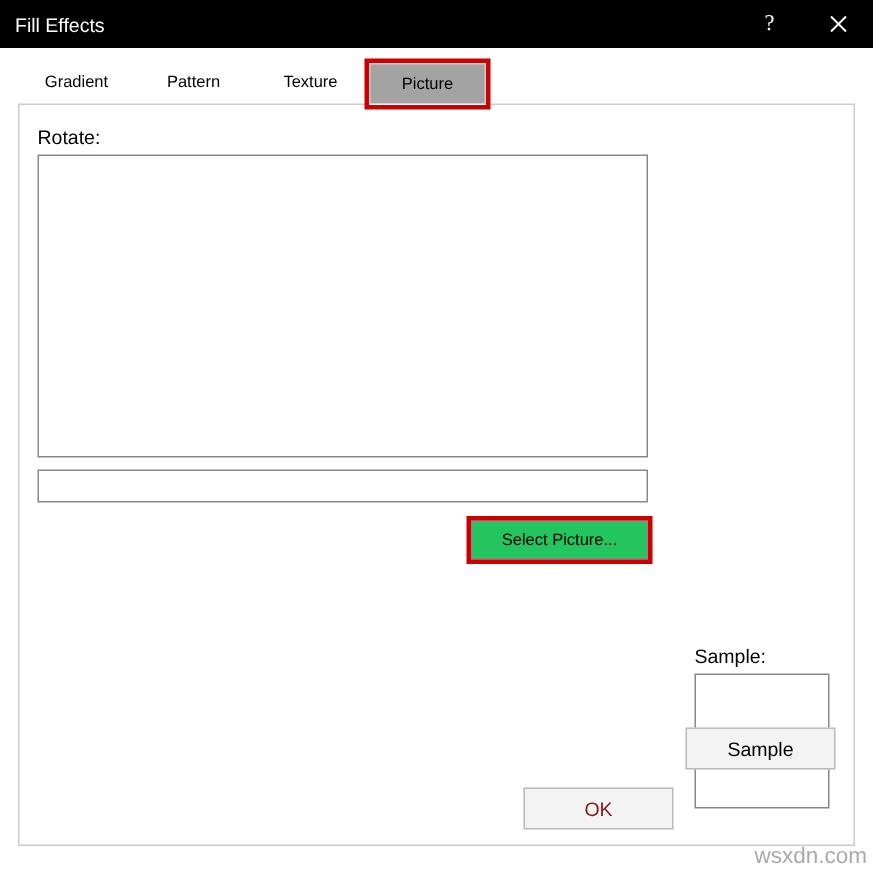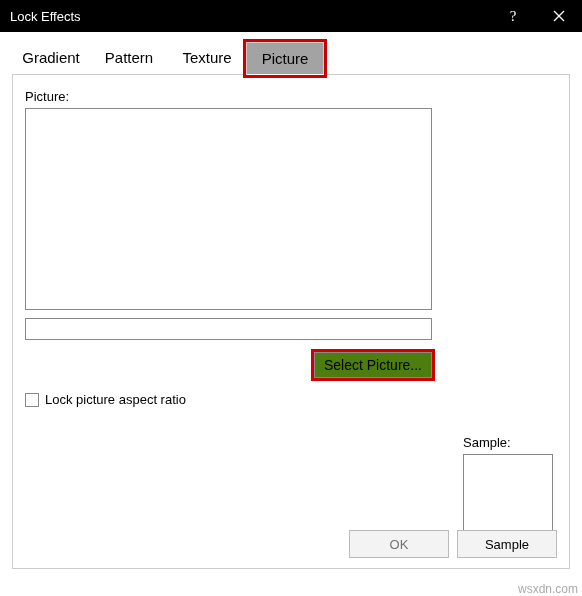--- a/index.html
+++ b/index.html
@@ -5,21 +5,21 @@
     * { box-sizing: border-box; font-family: "Segoe UI", sans-serif; }
     body { margin: 0; background: #fff; width: 582px; height: 596px; overflow: hidden; }
     .titlebar {
       background: #000; color: #fff; height: 32px; display: flex;
       align-items: center; padding-left: 10px; font-size: 13px;
     }
     .titlebar .title { flex: 1; }
     .titlebar .btn { width: 46px; height: 32px; display: flex; align-items: center; justify-content: center; font-size: 15px; }
     .titlebar .help { font-family: serif; }
     .content { padding: 10px 12px 0 12px; }
-    .tabs { display: flex; border-bottom: 1px solid #ccc; font-size: 15px; }
+    .tabs { display: flex; border-bottom: 1px solid #ccc; font-size: 11px; }
     .tab {
       padding: 7px 0; width: 78px; text-align: center; cursor: pointer;
     }
     .tab.active {
       border: 1px solid #ccc; border-bottom: 1px solid #fff;
       margin-bottom: -1px; background: #a3a3a3;
     }
     .red-box { outline: 3px solid #c00; }
     .panel {
       border: 1px solid #ccc; border-top: none; padding: 14px 12px 14px 12px;
@@ -28,78 +28,74 @@
     .lbl { font-size: 13px; margin-bottom: 4px; display: block; }
     .pic-preview {
       width: 407px; height: 202px; border: 1px solid #888; background: #fff;
       margin-bottom: 8px;
     }
     .pic-text {
       width: 407px; height: 22px; border: 1px solid #888; background: #fff;
       margin-bottom: 12px;
     }
     .select-pic-btn {
-      width: 118px; height: 26px; border: 1px solid #888; background: #4d7c0f;
-      font-size: 14px; text-align: center; line-height: 24px; cursor: pointer;
+      width: 118px; height: 26px; border: 1px solid #888; background: #22c55e;
+      font-size: 11px; text-align: center; line-height: 24px; cursor: pointer;
     }
     .select-pic-wrap {
       width: 407px; display: flex; justify-content: flex-end; margin-bottom: 14px;
     }
     .checkbox-row { display: flex; align-items: center; font-size: 13px; gap: 6px; margin-bottom: 10px; }
     .checkbox { width: 14px; height: 14px; border: 1px solid #888; background: #fff; }
     .sample-block { position: absolute; right: 14px; top: 360px; width: 92px; }
     .sample-box { width: 90px; height: 90px; border: 1px solid #888; margin-top: 4px; background: #fff; }
     .rotate-row { position: absolute; left: 12px; bottom: 52px; }
     .footer {
       position: absolute; right: 12px; bottom: 10px; display: flex; gap: 8px;
     }
     .foot-btn {
       width: 100px; height: 28px; border: 1px solid #bbb; background: #f3f3f3;
       font-size: 13px; display: flex; align-items: center; justify-content: center;
     }
-    .foot-btn.disabled { color: #737373; }
-    .watermark { position: absolute; right: 4px; bottom: 0; font-size: 12px; color: #aaa; }
+    .foot-btn.disabled { color: #7f1d1d; margin-top: 40px; }
+    .watermark { position: absolute; right: 4px; bottom: 17px; font-size: 15px; color: #aaa; }
   </style>
 </head>
 <body>
 
 <div class="titlebar">
-  <span class="title">Lock Effects</span>
+  <span class="title">Fill Effects</span>
   <div class="btn help">?</div>
   <div class="btn">
     <svg width="12" height="12" viewBox="0 0 12 12">
         <line x1="1" y1="1" x2="11" y2="11" stroke="#fff" stroke-width="1.3"></line>
         <line x1="11" y1="1" x2="1" y2="11" stroke="#fff" stroke-width="1.3"></line>
       </svg>
   </div>
 </div>
 
 <div class="content">
   <div class="tabs">
     <div class="tab">Gradient</div>
     <div class="tab">Pattern</div>
     <div class="tab">Texture</div>
     <div class="tab active red-box">Picture</div>
   </div>
 
   <div class="panel">
-    <span class="lbl">Picture:</span>
+    <span class="lbl">Rotate:</span>
     <div class="pic-preview"></div>
     <div class="pic-text"></div>
 
     <div class="select-pic-wrap">
       <div class="red-box">
         <div class="select-pic-btn">Select Picture...</div>
       </div>
     </div>
 
-    <div class="checkbox-row">
-      <div class="checkbox"></div>
-      <span>Lock picture aspect ratio</span>
-    </div>
 
     <div class="sample-block">
       <span class="lbl">Sample:</span>
       <div class="sample-box"></div>
     </div>
 
 
     <div class="footer">
       <div class="foot-btn disabled">OK</div>
       <div class="foot-btn">Sample</div>

